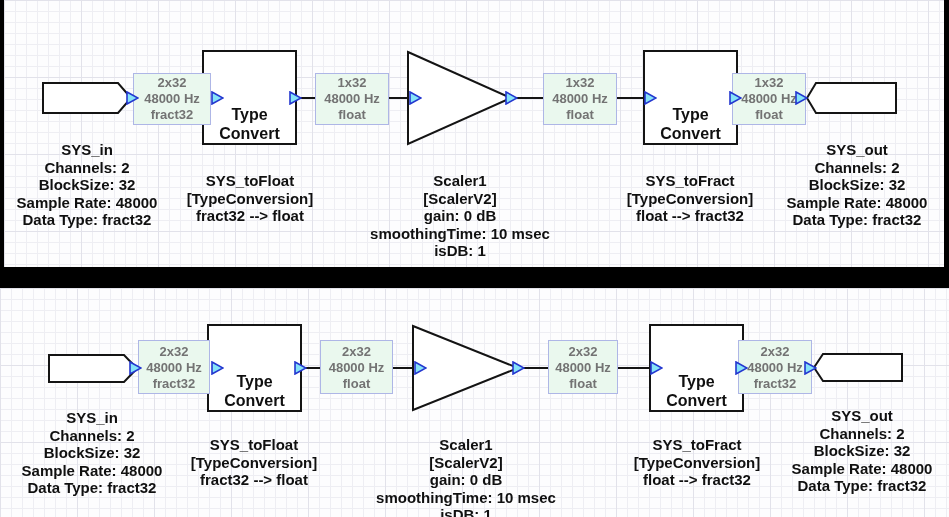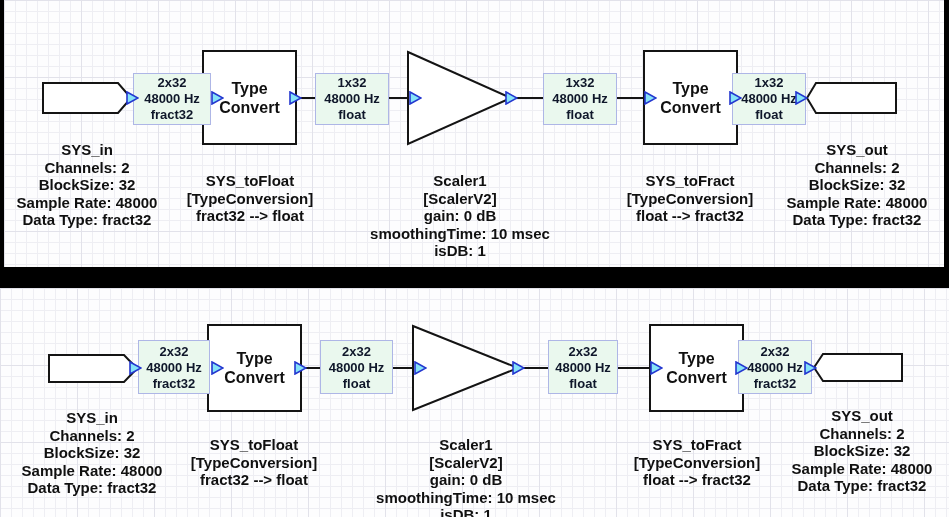--- a/index.html
+++ b/index.html
@@ -9,23 +9,23 @@
     background-image:
       linear-gradient(to right,#e2e2ea 1px,transparent 1px),
       linear-gradient(to bottom,#e2e2ea 1px,transparent 1px),
       linear-gradient(to right,#eeeef3 1px,transparent 1px),
       linear-gradient(to bottom,#eeeef3 1px,transparent 1px);
     background-size:77px 77px,77px 77px,11px 11px,11px 11px;}
   #panel-top{left:4px;top:0;width:940px;height:267px;}
   #panel-bottom{left:0;top:288px;width:949px;height:229px;}
   .wlabel{position:absolute;background:#eaf8ee;border:1px solid #aeb6e6;
     box-sizing:border-box;text-align:center;font-size:13px;font-weight:bold;
-    line-height:16px;padding-top:1px;color:#0f172a;z-index:3;}
+    line-height:16px;padding-top:1px;color:#737373;z-index:3;}
   .block{position:absolute;background:#fff;border:2px solid #141414;
-    box-sizing:border-box;display:flex;align-items:center;justify-content:center;
+    box-sizing:border-box;display:flex;align-items:flex-end;justify-content:center;
     text-align:center;font-size:16px;font-weight:bold;color:#101010;z-index:2;}
   .block .lbl{width:72px;line-height:19px;}
   .ann{position:absolute;transform:translateX(-50%);text-align:center;
     font-size:15px;font-weight:bold;line-height:17.5px;color:#101010;white-space:nowrap;z-index:4;margin-top:24px;}
   .wire{position:absolute;height:2px;background:#141414;z-index:1;}
   .shape{position:absolute;z-index:2;}
   .hwwrap{position:absolute;z-index:2;}
   .hwtext{position:absolute;left:0;top:0;width:77px;height:100%;display:flex;
     align-items:center;justify-content:center;font-weight:bold;font-size:16px;color:#101010;}
   .hwtext.out{left:10px;width:79px;}

